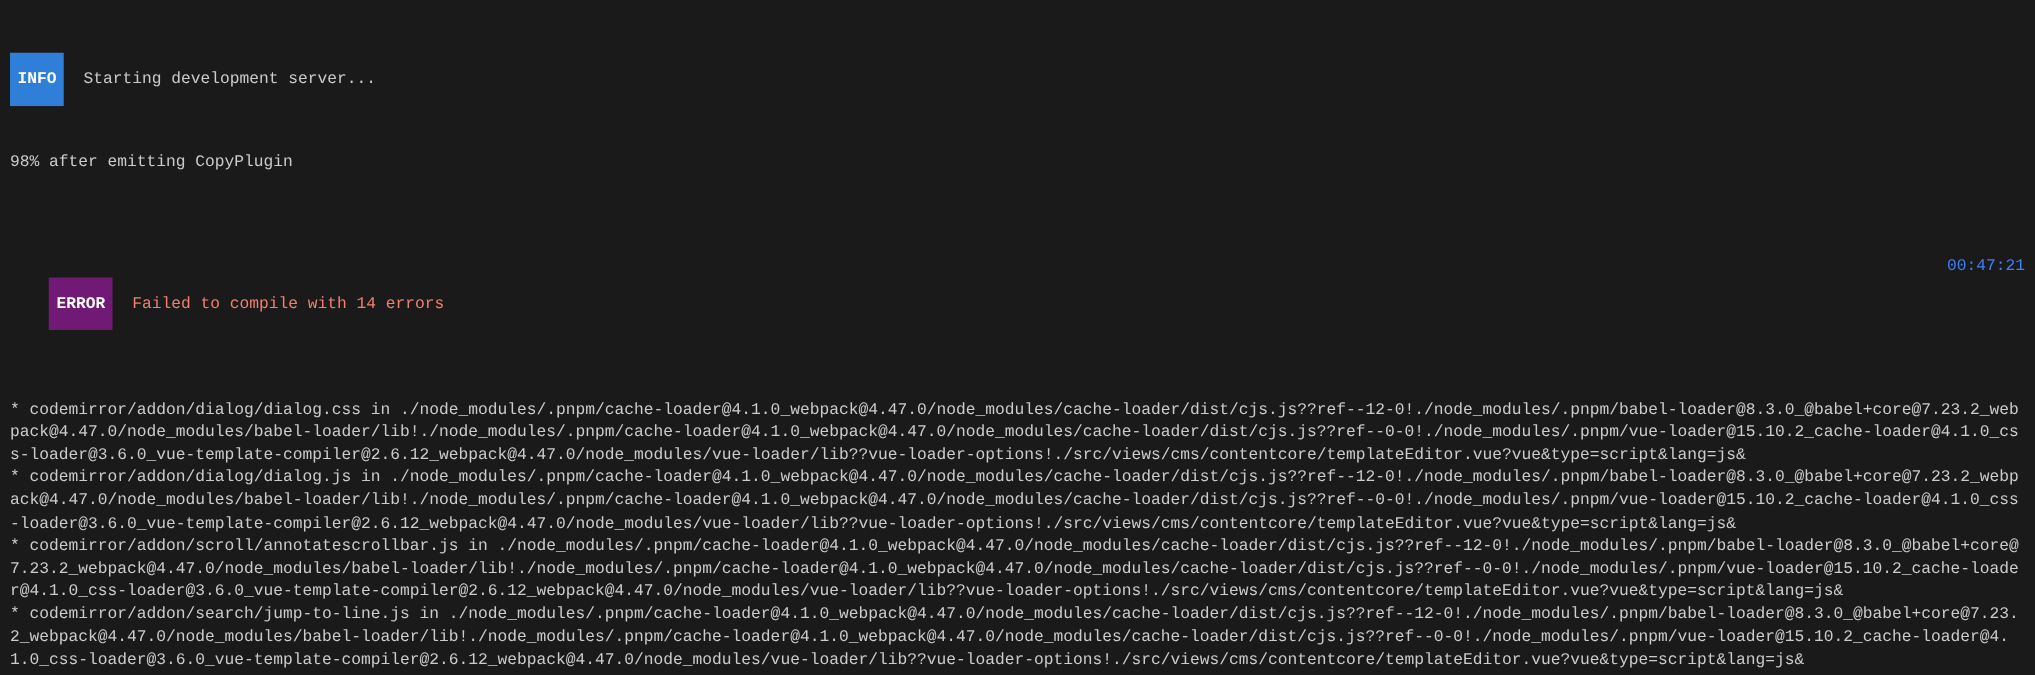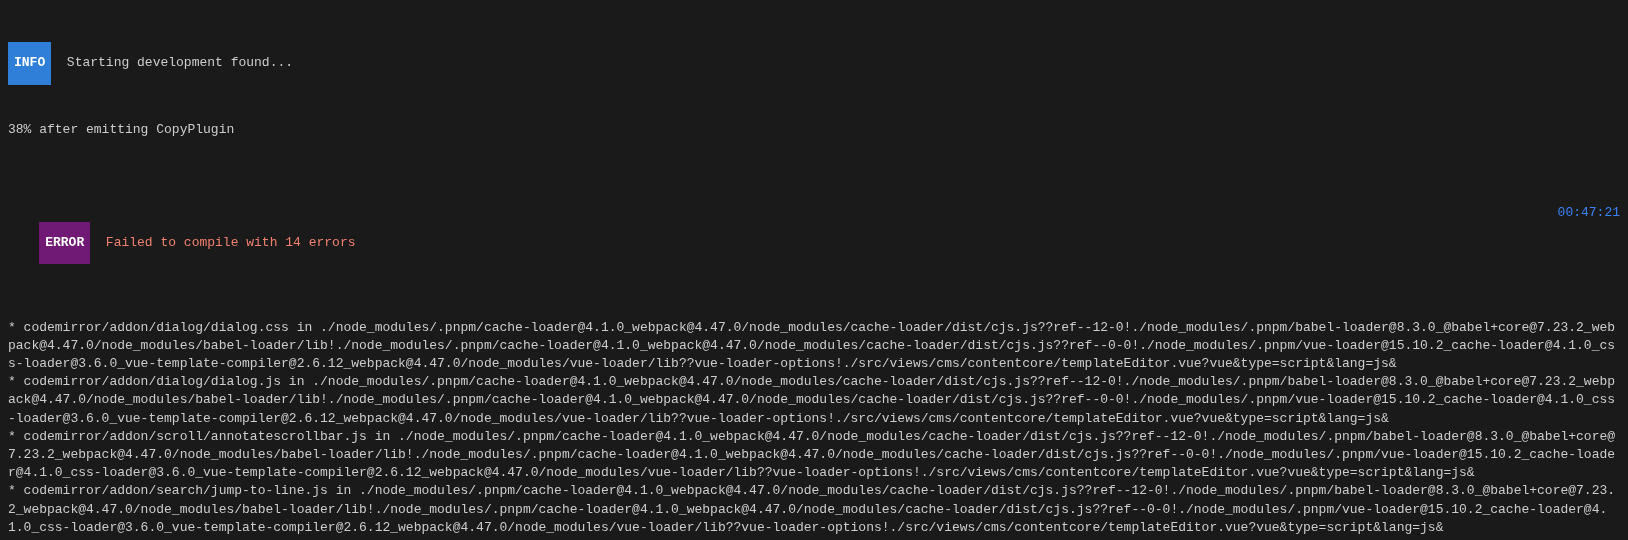--- a/index.html
+++ b/index.html
@@ -44,20 +44,20 @@
   }
   .deps-line {
     margin-top: 10px;
     margin-bottom: 10px;
   }
 </style>
 </head>
 <body>
 
 <div class="terminal">
-  <div class="row"><span class="badge badge-info">INFO</span>  <span>Starting development found...</span></div>
-  <div class="row">38% after emitting CopyPlugin</div>
+  <div class="row"><span class="badge badge-info">INFO</span>  <span>Starting development server...</span></div>
+  <div class="row">98% after emitting CopyPlugin</div>
   <div class="row" style="margin-top:10px">
     <span class="timestamp">00:47:21</span>
     <span class="badge badge-error">ERROR</span>  <span class="error-text">Failed to compile with 14 errors</span>
   </div>
   <div id="deps-list"><div class="row">* codemirror/addon/dialog/dialog.css in ./node_modules/.pnpm/cache-loader@4.1.0_webpack@4.47.0/node_modules/cache-loader/dist/cjs.js??ref--12-0!./node_modules/.pnpm/babel-loader@8.3.0_@babel+core@7.23.2_webpack@4.47.0/node_modules/babel-loader/lib!./node_modules/.pnpm/cache-loader@4.1.0_webpack@4.47.0/node_modules/cache-loader/dist/cjs.js??ref--0-0!./node_modules/.pnpm/vue-loader@15.10.2_cache-loader@4.1.0_css-loader@3.6.0_vue-template-compiler@2.6.12_webpack@4.47.0/node_modules/vue-loader/lib??vue-loader-options!./src/views/cms/contentcore/templateEditor.vue?vue&amp;type=script&amp;lang=js&amp;</div><div class="row">* codemirror/addon/dialog/dialog.js in ./node_modules/.pnpm/cache-loader@4.1.0_webpack@4.47.0/node_modules/cache-loader/dist/cjs.js??ref--12-0!./node_modules/.pnpm/babel-loader@8.3.0_@babel+core@7.23.2_webpack@4.47.0/node_modules/babel-loader/lib!./node_modules/.pnpm/cache-loader@4.1.0_webpack@4.47.0/node_modules/cache-loader/dist/cjs.js??ref--0-0!./node_modules/.pnpm/vue-loader@15.10.2_cache-loader@4.1.0_css-loader@3.6.0_vue-template-compiler@2.6.12_webpack@4.47.0/node_modules/vue-loader/lib??vue-loader-options!./src/views/cms/contentcore/templateEditor.vue?vue&amp;type=script&amp;lang=js&amp;</div><div class="row">* codemirror/addon/scroll/annotatescrollbar.js in ./node_modules/.pnpm/cache-loader@4.1.0_webpack@4.47.0/node_modules/cache-loader/dist/cjs.js??ref--12-0!./node_modules/.pnpm/babel-loader@8.3.0_@babel+core@7.23.2_webpack@4.47.0/node_modules/babel-loader/lib!./node_modules/.pnpm/cache-loader@4.1.0_webpack@4.47.0/node_modules/cache-loader/dist/cjs.js??ref--0-0!./node_modules/.pnpm/vue-loader@15.10.2_cache-loader@4.1.0_css-loader@3.6.0_vue-template-compiler@2.6.12_webpack@4.47.0/node_modules/vue-loader/lib??vue-loader-options!./src/views/cms/contentcore/templateEditor.vue?vue&amp;type=script&amp;lang=js&amp;</div><div class="row">* codemirror/addon/search/jump-to-line.js in ./node_modules/.pnpm/cache-loader@4.1.0_webpack@4.47.0/node_modules/cache-loader/dist/cjs.js??ref--12-0!./node_modules/.pnpm/babel-loader@8.3.0_@babel+core@7.23.2_webpack@4.47.0/node_modules/babel-loader/lib!./node_modules/.pnpm/cache-loader@4.1.0_webpack@4.47.0/node_modules/cache-loader/dist/cjs.js??ref--0-0!./node_modules/.pnpm/vue-loader@15.10.2_cache-loader@4.1.0_css-loader@3.6.0_vue-template-compiler@2.6.12_webpack@4.47.0/node_modules/vue-loader/lib??vue-loader-options!./src/views/cms/contentcore/templateEditor.vue?vue&amp;type=script&amp;lang=js&amp;</div></div>
 </div>
 
 </body></html>

